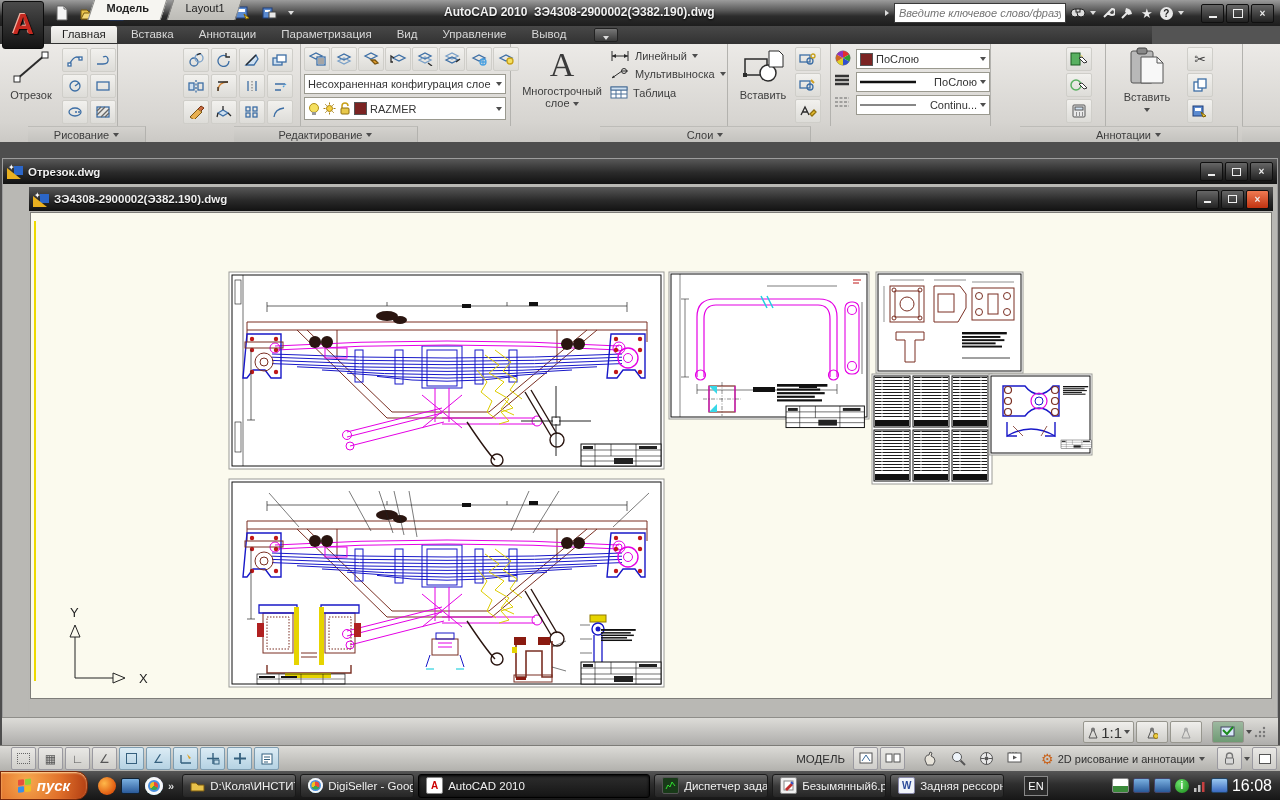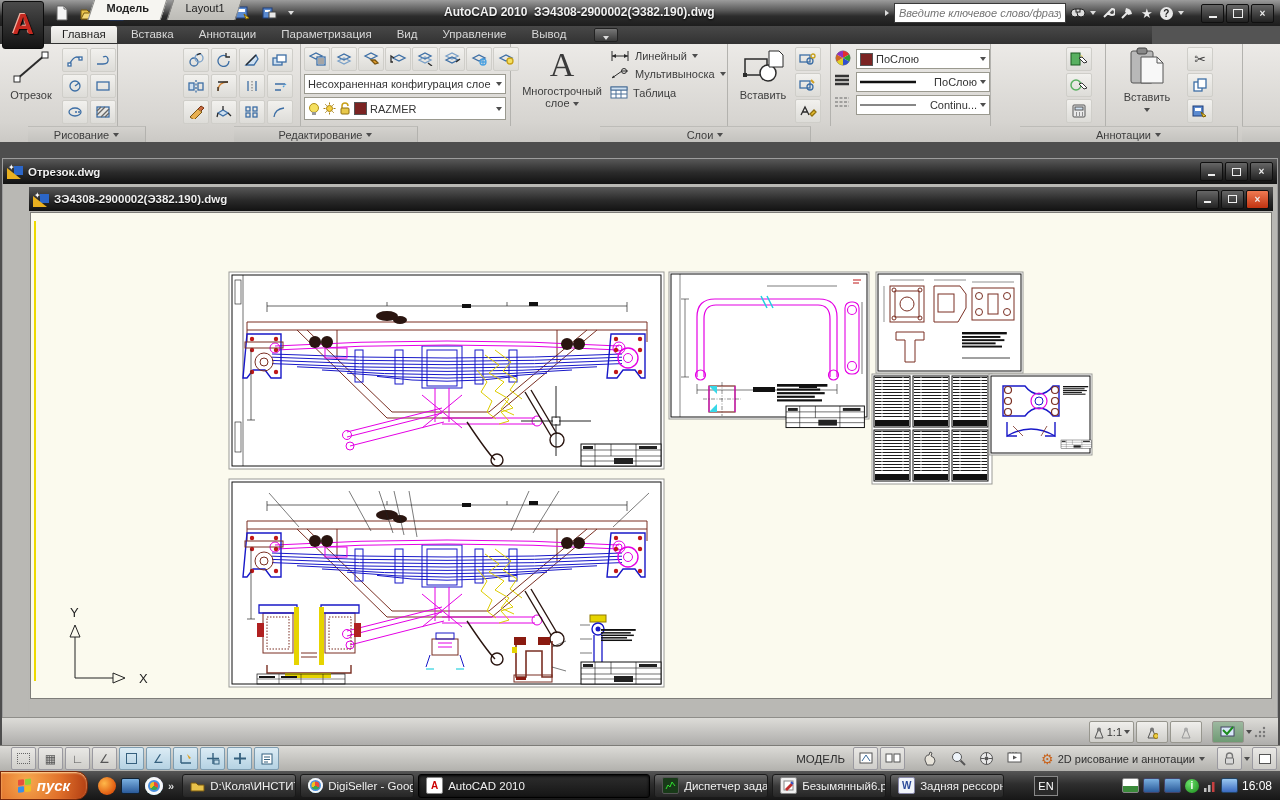--- a/index.html
+++ b/index.html
@@ -50,21 +50,21 @@
   #canvas{left:30px;top:212px;width:1240px;height:485px;background:#fbfaee;border:1px solid #7e7d79;}
   
   #mltabs{left:30px;top:697px;width:1240px;height:20px;background:linear-gradient(#e3e2de,#c6c5c1);border:1px solid #8a8986;border-top:none;display:flex;align-items:flex-end;}
   .navb{width:17px;height:16px;margin:0 1px 1px 1px;background:linear-gradient(#f1f0ed,#d4d3cf);border:1px solid #98978f;display:flex;align-items:center;justify-content:center;font-size:8px;color:#333;}
   .mtab{height:18px;padding:2px 14px 0;margin-left:6px;font-size:11px;color:#222;transform:skewX(-18deg);border:1px solid #8a8986;border-bottom:none;background:linear-gradient(#cfcec9,#bdbcb7);}
   .mtab>span{display:inline-block;transform:skewX(18deg);}
   .mtab.on{background:#f6f5f1;font-weight:bold;}
   
   #astrip{left:2px;top:717px;width:1276px;height:27px;background:linear-gradient(#dddcd8,#aeadab);border-top:1px solid #8f8e8a;}
   .abar{position:absolute;right:12px;top:3px;display:flex;gap:2px;align-items:center;}
-  .abtn{height:20px;min-width:24px;padding:0 3px;background:linear-gradient(#f0efec,#cfceca);border:1px solid #97968e;border-radius:2px;display:flex;align-items:center;justify-content:center;gap:2px;font-size:11px;color:#333;}
+  .abtn{height:20px;min-width:24px;padding:0 3px;background:linear-gradient(#f0efec,#cfceca);border:1px solid #97968e;border-radius:2px;display:flex;align-items:center;justify-content:center;gap:2px;font-size:15px;color:#333;}
   .abtn.sel{background:linear-gradient(#9db8a0,#6f9a74);}
   
   #statusbar{left:0;top:745px;width:1280px;height:26px;background:linear-gradient(#dcdbd7,#b2b1ad);border-top:1px solid #7d7c78;display:flex;align-items:center;padding:0 3px;gap:2px;box-sizing:border-box;}
   #coords{width:198px;height:19px;background:linear-gradient(#cfcecb,#e9e8e5);border:1px solid #8f8e8a;border-radius:2px;display:flex;align-items:center;justify-content:center;color:#333;font-size:11.5px;}
   .tgl{width:23px;height:21px;border:1px solid #9a99a0;border-radius:2px;background:linear-gradient(#e9e8e5,#cfceca);display:flex;align-items:center;justify-content:center;color:#555;font-size:12px;}
   .tgl.on{background:linear-gradient(#dcecf5,#b5d2e3);border-color:#7e9cb0;color:#35607e;}
   .sbtxt{color:#2f2f2f;font-size:11.5px;padding:0 6px;}
   .sicon{width:24px;height:21px;display:flex;align-items:center;justify-content:center;border:1px solid transparent;border-radius:2px;color:#444;}
   
   #taskbar{left:0;top:771px;width:1280px;height:29px;background:linear-gradient(#565656,#2e2e2e 45%,#161616);display:flex;align-items:center;}
@@ -1146,17 +1146,17 @@
       <span class="trico" style="background:linear-gradient(#7ab0e0,#2a5a9a);border:1px solid #446;"></span>
       <span style="width:14px;height:14px;border-radius:50%;background:radial-gradient(circle at 35% 30%,#6ae06a,#1a8a1a);color:#fff;font-size:10px;font-weight:bold;display:flex;align-items:center;justify-content:center;">i</span>
       <svg width="14" height="13">
           <g fill="#c0c0c0">
             <rect x="1" y="9" width="2.5" height="4"></rect>
             <rect x="5" y="6" width="2.5" height="7"></rect>
             <rect x="9" y="3" width="2.5" height="10" fill="#c84040"></rect>
           </g>
         </svg>
       <span class="trico" style="background:linear-gradient(#9ac8f0,#3a6ac0);border:1px solid #246;"></span>
-      <span style="font-size:12px;">16:08</span>
+      <span style="font-size:16px;">16:08</span>
     </div>
   </div>
 
 </div>
 
 </body></html>

